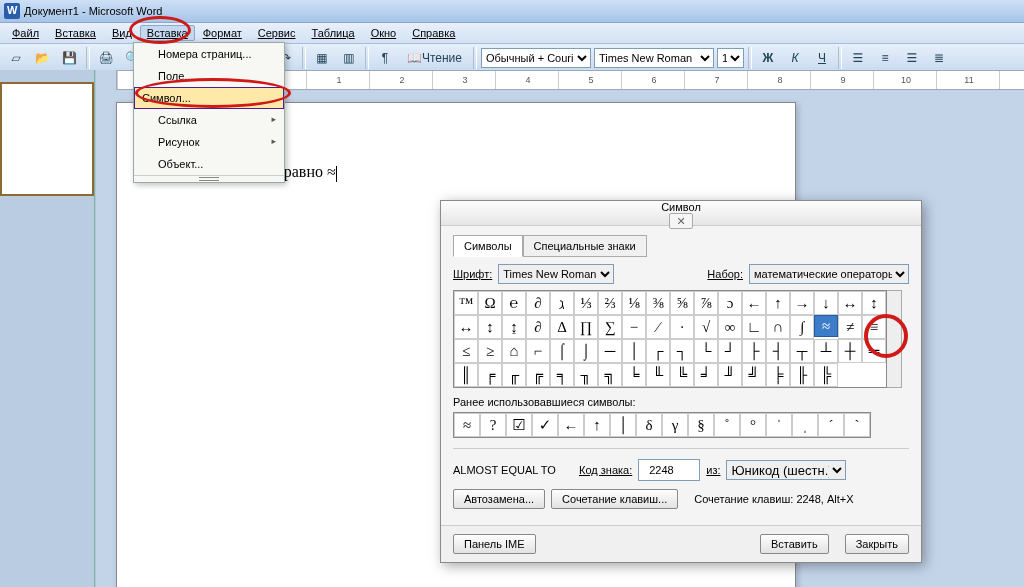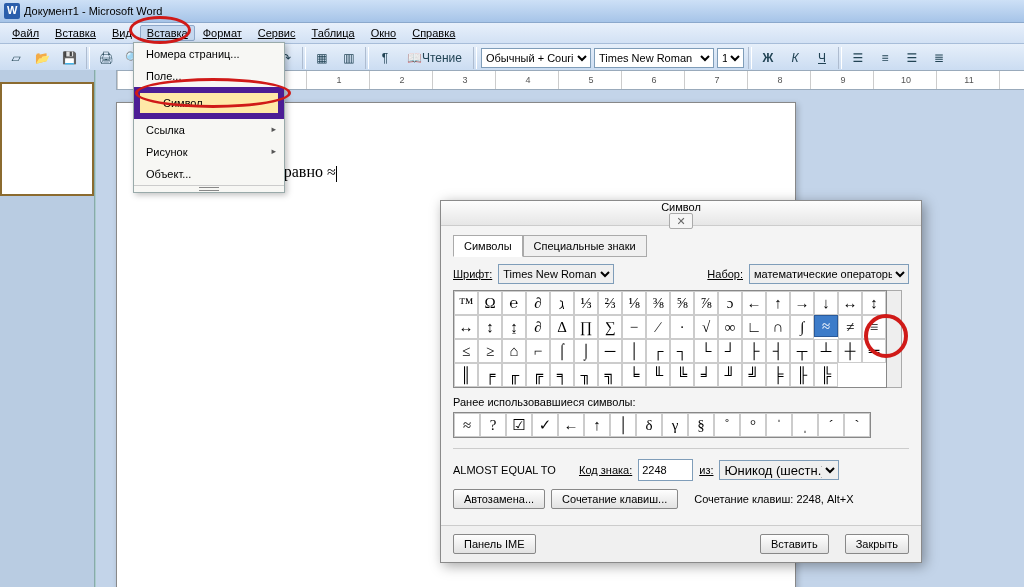--- a/index.html
+++ b/index.html
@@ -28,22 +28,22 @@
 .vruler{width:20px;background:linear-gradient(to right,#eef3fa,#d5e3f4);border-right:1px solid #acc;}
 .docarea{flex:1;position:relative;background:#c3d4e9;}
 .hruler{height:18px;background:#fff;border:1px solid #9ab;margin:0 0 0 20px;font-size:9px;color:#555;display:flex;align-items:center;overflow:hidden;}
 .hruler span{border-left:1px solid #ccc;padding-left:2px;width:60px;display:inline-block;height:100%;line-height:18px;text-align:center;}
 .page{width:680px;min-height:500px;background:#fff;border:1px solid #888;margin:12px 0 0 20px;box-shadow:2px 2px 6px rgba(0,0,0,.2);padding:60px 90px;box-sizing:border-box;}
 .page-text{font-family:"Times New Roman",serif;font-size:16px;}
 .cursor{display:inline-block;width:1px;height:16px;background:#000;vertical-align:middle;animation:blink 1s infinite;}
 @keyframes blink{50%{opacity:0}}
 
 .dropdown{position:absolute;top:42px;left:133px;width:150px;background:#f7f7f4;border:1px solid #9aa;box-shadow:2px 2px 6px rgba(0,0,0,.25);z-index:20;}
-.dropdown .item{padding:5px 12px;position:relative;cursor:default;}
-.dropdown .item.hi{background:#ffe9a8;border:6px solid #4c1d95;padding:4px 23px;}
+.dropdown .item{padding:5px 24px;position:relative;cursor:default;}
+.dropdown .item.hi{background:#ffe9a8;border:1px solid #4c1d95;padding:4px 7px;}
 .dropdown .arrow:after{content:"▸";position:absolute;right:8px;top:5px;font-size:9px;color:#555;}
 .dropdown .handle{height:6px;border-top:1px solid #ccc;display:flex;justify-content:center;align-items:center;}
 .dropdown .handle:after{content:"";width:20px;height:2px;border-top:1px solid #888;border-bottom:1px solid #888;}
 
 .ellipse{position:absolute;border:3px solid #d01a18;border-radius:50%;pointer-events:none;z-index:40;}
 .ell1{left:129px;top:16px;width:56px;height:22px;}
 .ell2{left:135px;top:78px;width:150px;height:24px;}
 
 .dialog{position:absolute;left:440px;top:200px;width:480px;background:#f4f4f4;border:1px solid #8a8a8a;box-shadow:3px 3px 12px rgba(0,0,0,.35);z-index:30;font-size:11px;}
 .dialog-title{height:24px;display:flex;align-items:center;justify-content:space-between;padding:0 8px;background:linear-gradient(#fdfdfd,#e6e6e6);border-bottom:1px solid #ccc;flex-direction:column;}
@@ -57,21 +57,21 @@
 select.d{flex:1;height:20px;border:1px solid #7f9db9;font-size:11px;}
 .grid{border:1px solid #888;display:grid;grid-template-columns:repeat(18,24px);grid-auto-rows:24px;background:#fff;}
 .cell{border:1px solid #ccc;display:flex;align-items:center;justify-content:center;font-family:"Times New Roman",serif;font-size:15px;}
 .cell.sel{background:#3d7cc9;color:#fff;border:1px solid #2a5a9a;}
 .scroll{width:14px;background:#eee;border:1px solid #aaa;border-left:none;}
 .gridwrap{display:flex;}
 .recent-label{margin:8px 0 4px;}
 .grid2{display:grid;grid-template-columns:repeat(16,26px);grid-auto-rows:24px;background:#fff;border:1px solid #888;width:fit-content;}
 .sep-h{height:1px;background:#ccc;margin:10px 0;}
 .code-row{display:flex;align-items:center;gap:6px;}
-.code-row input{width:48px;height:18px;border:1px solid #7f9db9;font-size:11px;text-align:left;padding-left:3px;}
+.code-row input{width:48px;height:18px;border:1px solid #7f9db9;font-size:11px;text-align:left;padding-left:10px;}
 .code-row select{height:20px;border:1px solid #7f9db9;font-size:13px;}
 .btn{padding:3px 10px;border:1px solid #888;background:linear-gradient(#fefefe,#e2e2e2);border-radius:2px;cursor:default;}
 .dialog-footer{display:flex;justify-content:space-between;padding:8px 12px;border-top:1px solid #ccc;background:#f0f0f0;}
 .dialog-footer .right{display:flex;gap:16px;}
 .ell3{left:864px;top:314px;width:36px;height:36px;border-width:4px;}
 </style>
 </head>
 <body>
 
 <div class="app">

